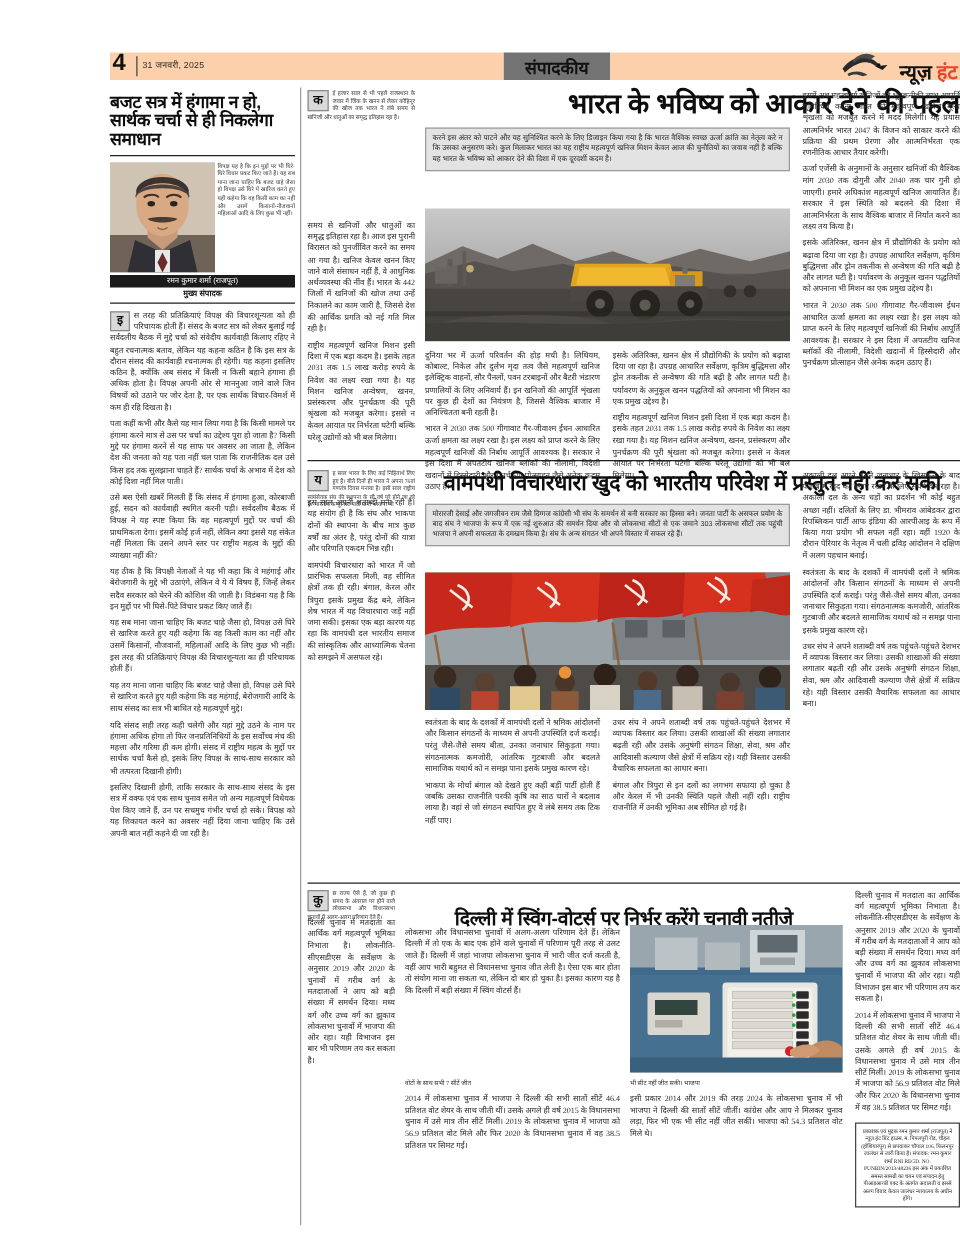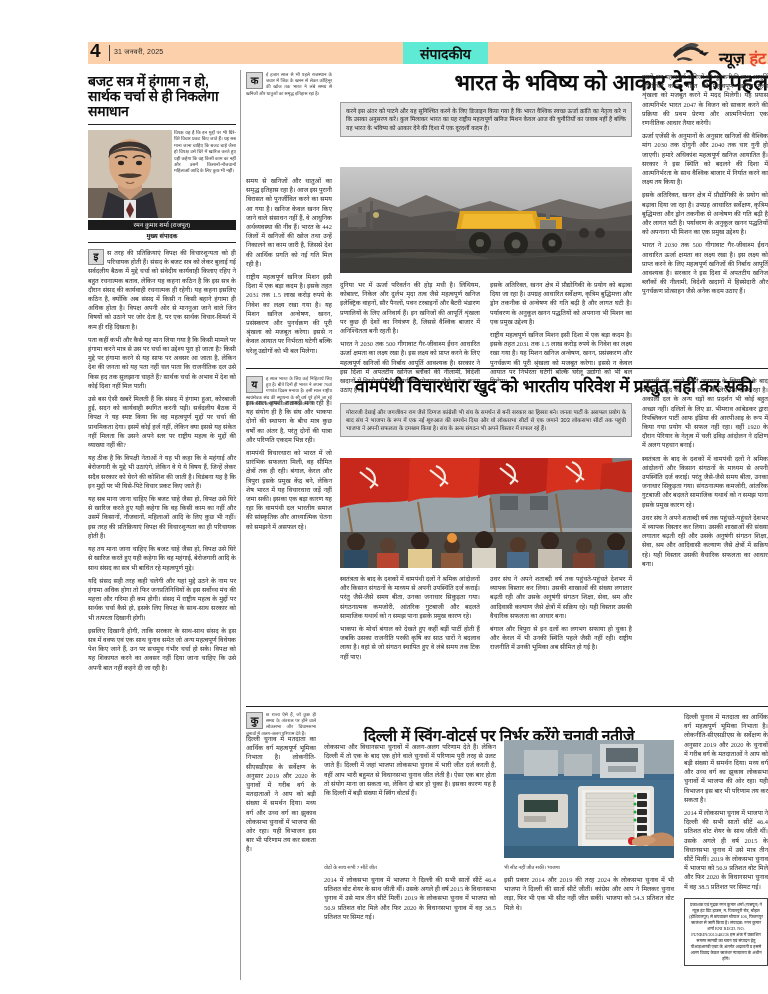--- a/index.html
+++ b/index.html
@@ -13,24 +13,24 @@
   
   .masthead{position:absolute;left:88px;top:42px;width:680px;height:22px;}
   .mh-band-left{position:absolute;left:0;top:0;width:315px;height:22px;background:#fbd0ab;}
   .mh-band-right{position:absolute;left:400px;top:0;width:280px;height:22px;background:#fbd0ab;}
   .mh-pageno{position:absolute;left:2px;top:-2px;font-size:19px;font-weight:bold;
     font-family:"Liberation Sans",sans-serif;color:#111;line-height:22px;}
   .mh-rule{position:absolute;left:21px;top:3px;width:1px;height:16px;background:#444;}
   .mh-date{position:absolute;left:26px;top:5px;font-size:7px;color:#2a2a2a;
     font-family:"Liberation Sans",sans-serif;letter-spacing:.2px;}
   .mh-section{position:absolute;left:315px;top:0;width:85px;height:22px;
-    display:flex;align-items:center;justify-content:center;background:#5eead4;
+    display:flex;align-items:center;justify-content:center;background:#737373;
     font-size:14px;font-weight:bold;font-family:"Liberation Sans",sans-serif;color:#111;}
   .mh-logo{position:absolute;right:2px;top:0;height:22px;display:flex;align-items:center;gap:2px;}
-  .mh-logo-text{font-size:16px;font-weight:bold;font-family:Liberation Sans, sans-serif;color:#111;line-height:1;margin-top:12px;}
+  .mh-logo-text{font-size:16px;font-weight:bold;font-family:Liberation Serif, serif;color:#111;line-height:1;margin-top:12px;}
   .mh-logo-text .hl{color:#e8462a;}
   .mh-bird{position:relative;width:46px;height:22px;}
   .mh-bird svg{position:absolute;left:0;top:-1px;}
 
   
   .hl-main{
     font-family:"Liberation Sans",sans-serif;font-weight:bold;color:#0d0d0d;
     letter-spacing:-0.2px;
   }
   .col-text{

